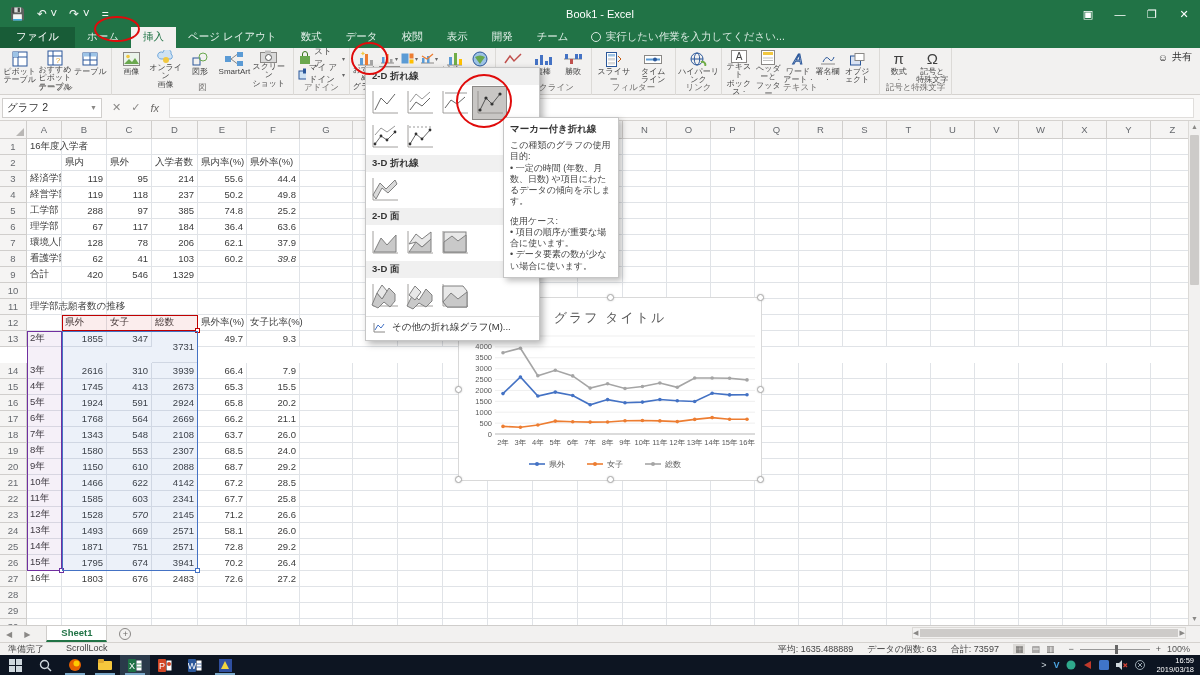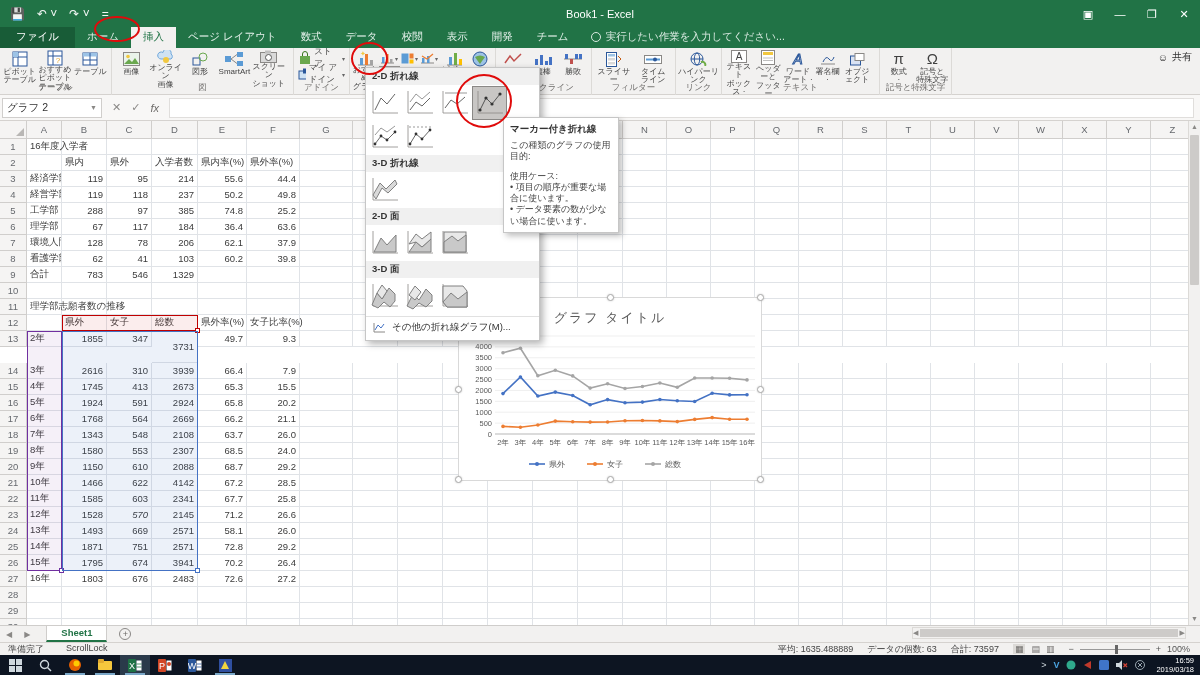--- a/index.html
+++ b/index.html
@@ -642,21 +642,21 @@
         <div class="cell num" style="width: 44px; height: 16px;"></div>
         <div class="cell num" style="width: 44px; height: 16px;"></div>
       </div>
       <div class="gr">
         <div class="rh" style="width: 27px; height: 16px;">8</div>
         <div class="cell" style="width: 35px; height: 16px;">看護学部</div>
         <div class="cell num" style="width: 45px; height: 16px;">62</div>
         <div class="cell num" style="width: 45px; height: 16px;">41</div>
         <div class="cell num" style="width: 46px; height: 16px;">103</div>
         <div class="cell num" style="width: 49px; height: 16px;">60.2</div>
-        <div class="cell num" style="width: 53px; height: 16px;">39.8</div>
+        <div class="cell num" style="width: 53px; height: 16px; font-style: italic;">39.8</div>
         <div class="cell num" style="width: 53px; height: 16px;"></div>
         <div class="cell num" style="width: 45px; height: 16px;"></div>
         <div class="cell num" style="width: 45px; height: 16px;"></div>
         <div class="cell num" style="width: 45px; height: 16px;"></div>
         <div class="cell num" style="width: 45px; height: 16px;"></div>
         <div class="cell num" style="width: 45px; height: 16px;"></div>
         <div class="cell num" style="width: 45px; height: 16px;"></div>
         <div class="cell num" style="width: 44px; height: 16px;"></div>
         <div class="cell num" style="width: 44px; height: 16px;"></div>
         <div class="cell num" style="width: 44px; height: 16px;"></div>
@@ -667,21 +667,21 @@
         <div class="cell num" style="width: 44px; height: 16px;"></div>
         <div class="cell num" style="width: 44px; height: 16px;"></div>
         <div class="cell num" style="width: 44px; height: 16px;"></div>
         <div class="cell num" style="width: 44px; height: 16px;"></div>
         <div class="cell num" style="width: 44px; height: 16px;"></div>
         <div class="cell num" style="width: 44px; height: 16px;"></div>
       </div>
       <div class="gr">
         <div class="rh" style="width: 27px; height: 16px;">9</div>
         <div class="cell" style="width: 35px; height: 16px;">合計</div>
-        <div class="cell num" style="width: 45px; height: 16px;">783</div>
+        <div class="cell num" style="width: 45px; height: 16px;">420</div>
         <div class="cell num" style="width: 45px; height: 16px;">546</div>
         <div class="cell num" style="width: 46px; height: 16px;">1329</div>
         <div class="cell num" style="width: 49px; height: 16px;"></div>
         <div class="cell num" style="width: 53px; height: 16px;"></div>
         <div class="cell num" style="width: 53px; height: 16px;"></div>
         <div class="cell num" style="width: 45px; height: 16px;"></div>
         <div class="cell num" style="width: 45px; height: 16px;"></div>
         <div class="cell num" style="width: 45px; height: 16px;"></div>
         <div class="cell num" style="width: 45px; height: 16px;"></div>
         <div class="cell num" style="width: 45px; height: 16px;"></div>
@@ -1573,20 +1573,21 @@
           <polyline points="3,8 6,3 9,6 12,2" fill="none" stroke="#4472c4"></polyline>
         </svg>
         <span>その他の折れ線グラフ(M)...</span>
       </div>
     </div>
 
   <div class="tooltip" id="tooltip">
     <div class="tt">マーカー付き折れ線</div>
     <div id="tooltiplines">
         <div class="tl">この種類のグラフの使用目的:</div>
+        <div class="tl">• 一定の時間 (年数、月数、日数) や項目にわたるデータの傾向を示します。</div>
         <div class="sp"></div>
         <div class="tl">使用ケース:</div>
         <div class="tl">• 項目の順序が重要な場合に使います。</div>
         <div class="tl">• データ要素の数が少ない場合に使います。</div>
       </div>
   </div>
 
   <div class="redcircle" style="left:94px;top:16px;width:46px;height:26px"></div>
   <div class="redcircle" style="left:351px;top:42px;width:37px;height:33px"></div>
   <div class="redcircle" style="left:456px;top:74px;width:56px;height:54px"></div>

